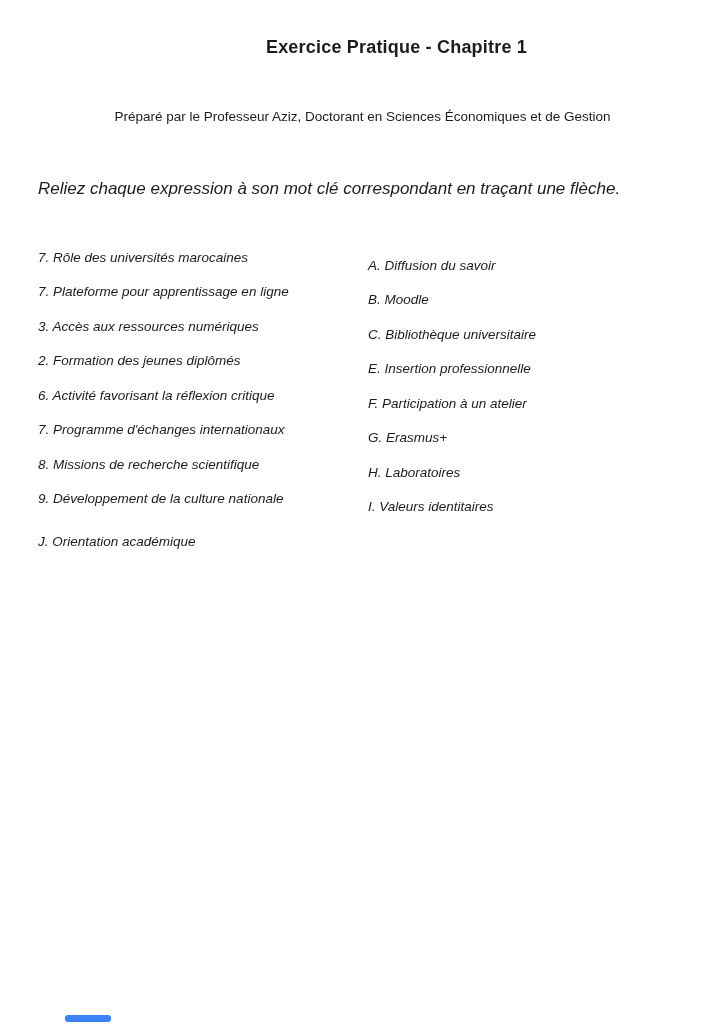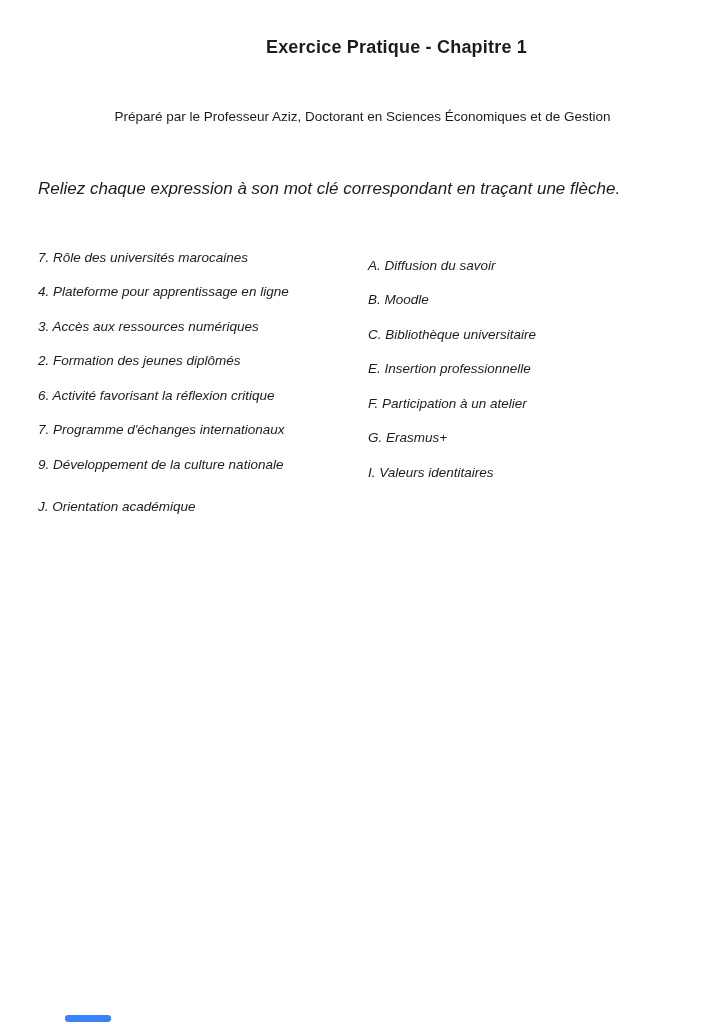--- a/index.html
+++ b/index.html
@@ -84,40 +84,44 @@
   <div class="byline">Préparé par le Professeur Aziz, Doctorant en Sciences Économiques et de Gestion</div>
 
   <div class="instruction">Reliez chaque expression à son mot clé correspondant en traçant une flèche.</div>
 
   <div class="matching-list">
       <div class="pair-row">
         <div class="cell-left">7. Rôle des universités marocaines</div>
         <div class="cell-right">A. Diffusion du savoir</div>
       </div>
       <div class="pair-row">
-        <div class="cell-left">4. Plateforme pour apprentissage en ligne</div>
+        <div class="cell-left">7. Plateforme pour apprentissage en ligne</div>
         <div class="cell-right">B. Moodle</div>
       </div>
       <div class="pair-row">
         <div class="cell-left">3. Accès aux ressources numériques</div>
         <div class="cell-right">C. Bibliothèque universitaire</div>
       </div>
       <div class="pair-row">
         <div class="cell-left">2. Formation des jeunes diplômés</div>
         <div class="cell-right">E. Insertion professionnelle</div>
       </div>
       <div class="pair-row">
         <div class="cell-left">6. Activité favorisant la réflexion critique</div>
         <div class="cell-right">F. Participation à un atelier</div>
       </div>
       <div class="pair-row">
         <div class="cell-left">7. Programme d'échanges internationaux</div>
         <div class="cell-right">G. Erasmus+</div>
       </div>
       <div class="pair-row">
+        <div class="cell-left">8. Missions de recherche scientifique</div>
+        <div class="cell-right">H. Laboratoires</div>
+      </div>
+      <div class="pair-row">
         <div class="cell-left">9. Développement de la culture nationale</div>
         <div class="cell-right">I. Valeurs identitaires</div>
       </div>
       <div class="pair-row">
         <div class="cell-right">J. Orientation académique</div>
       </div>
     </div>
 
   <div class="loader-bar" style="background: rgb(59, 130, 246);"></div>
 

